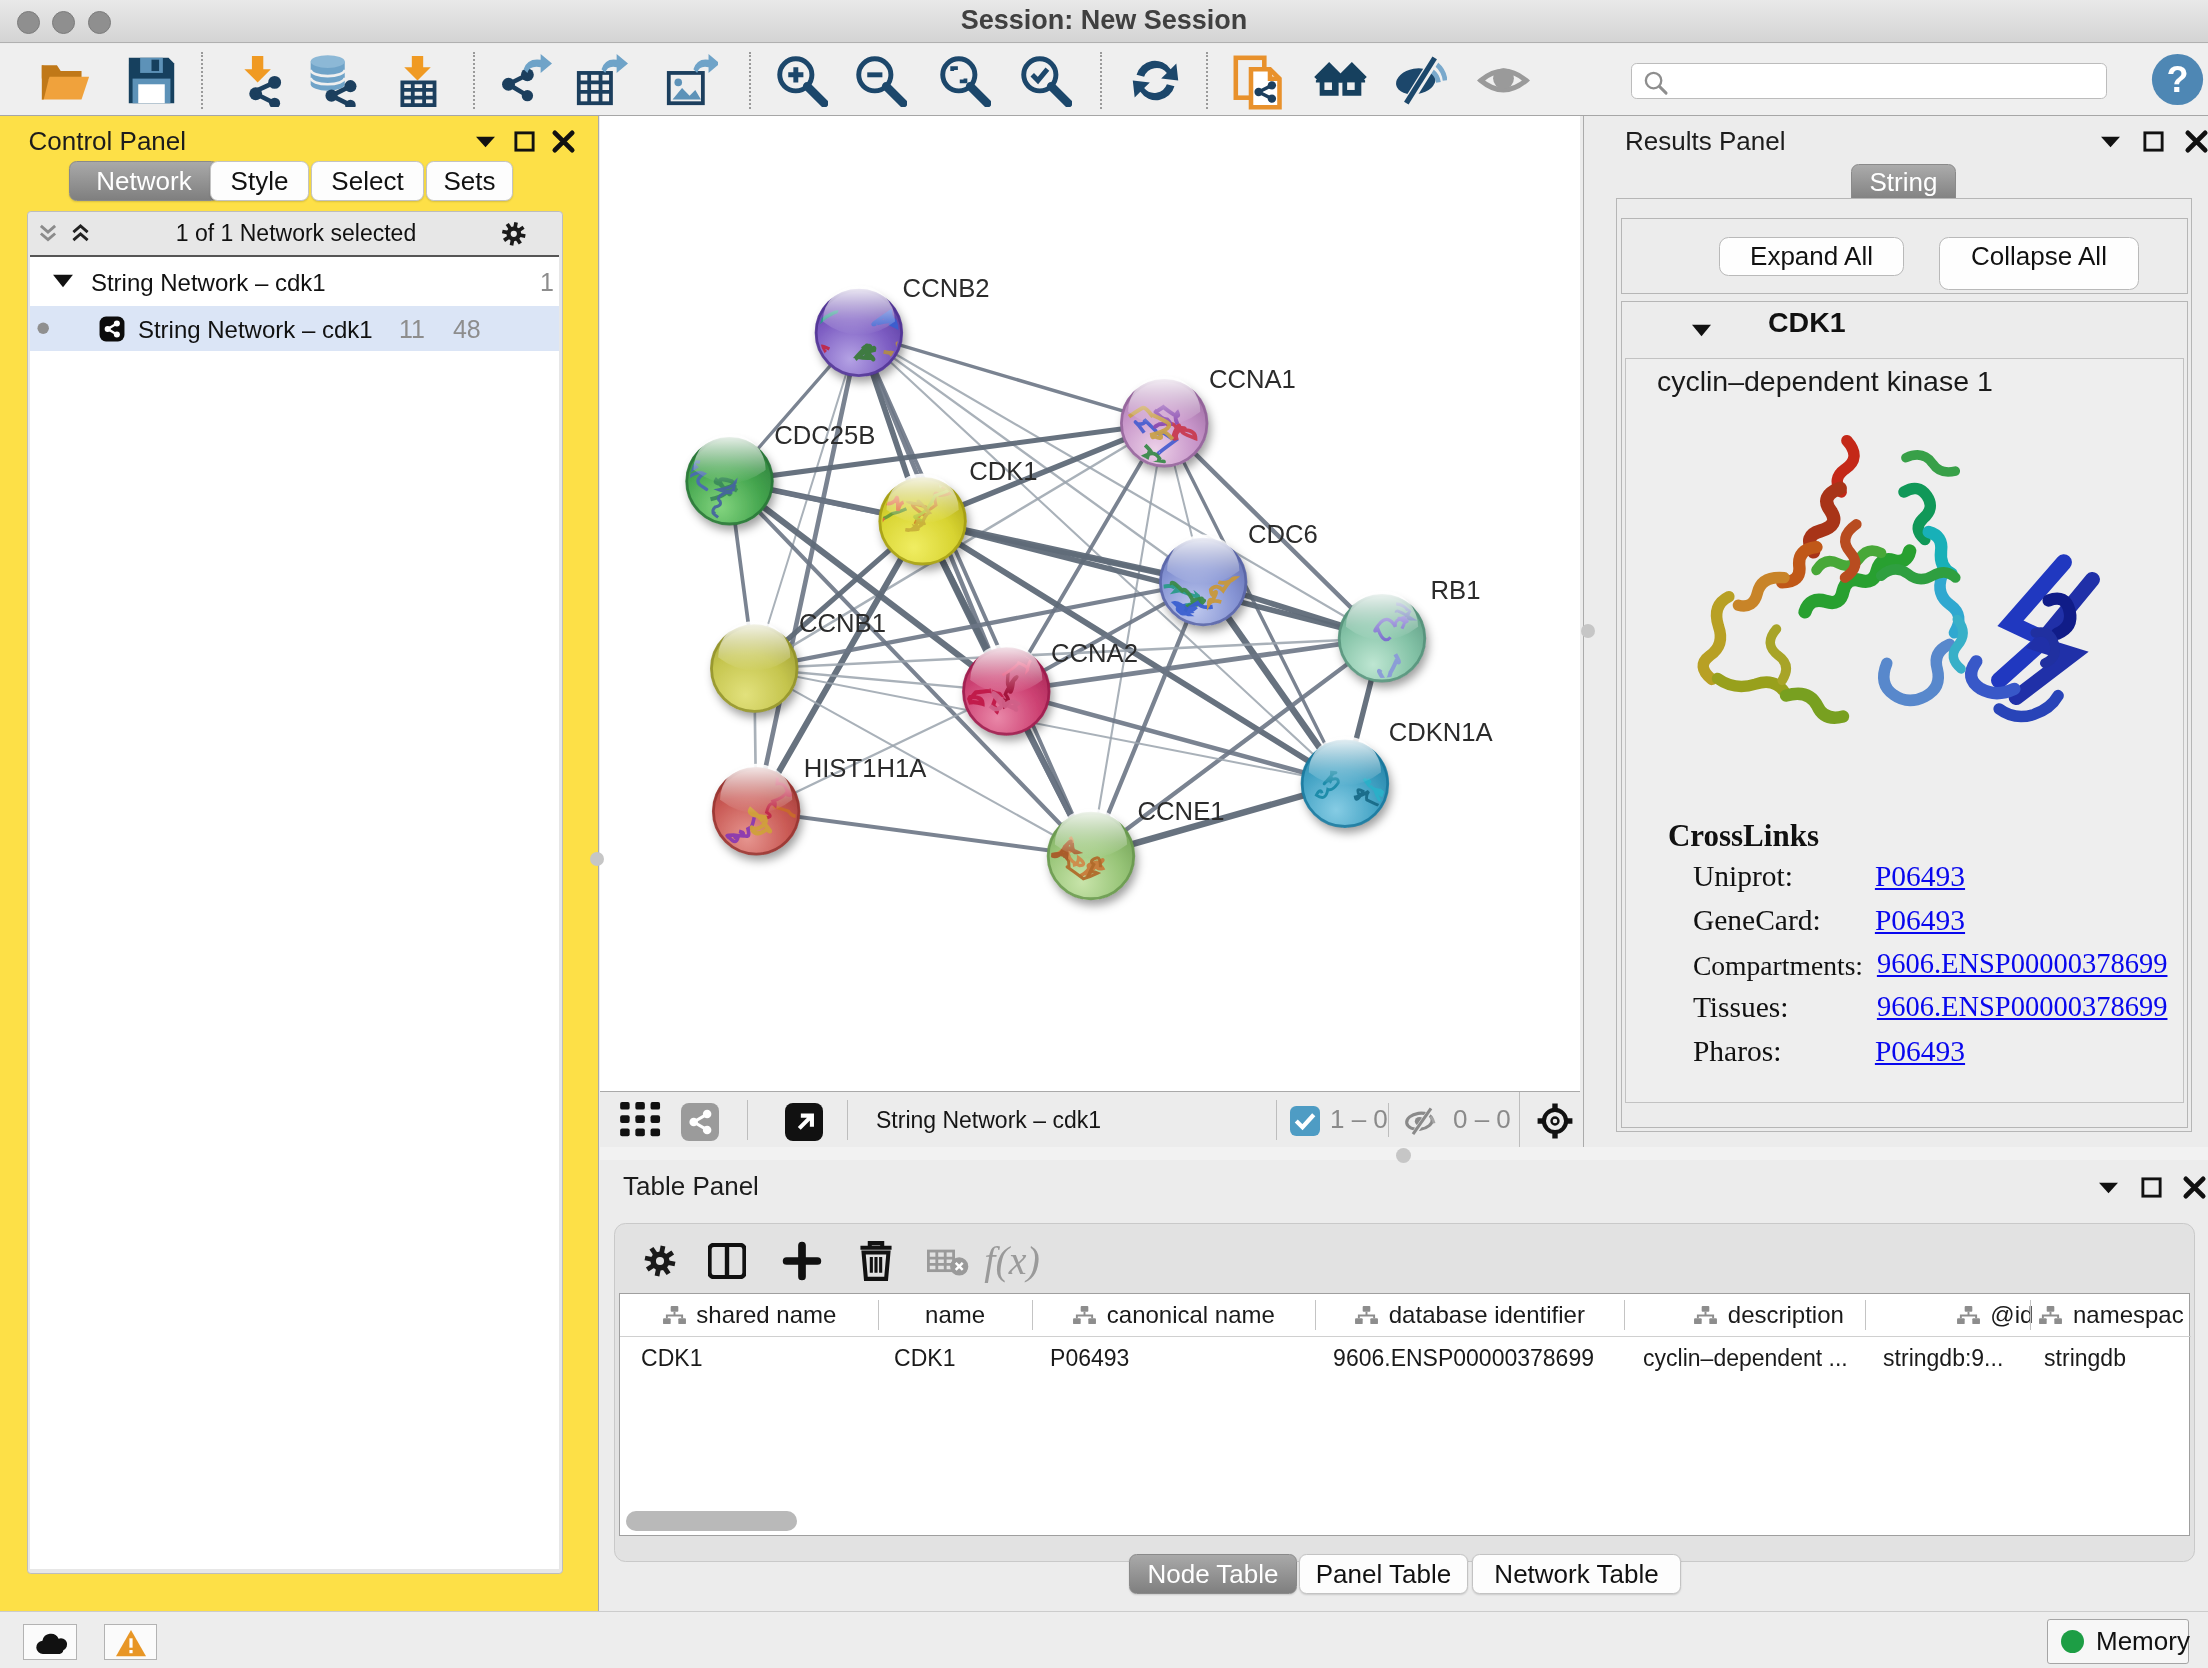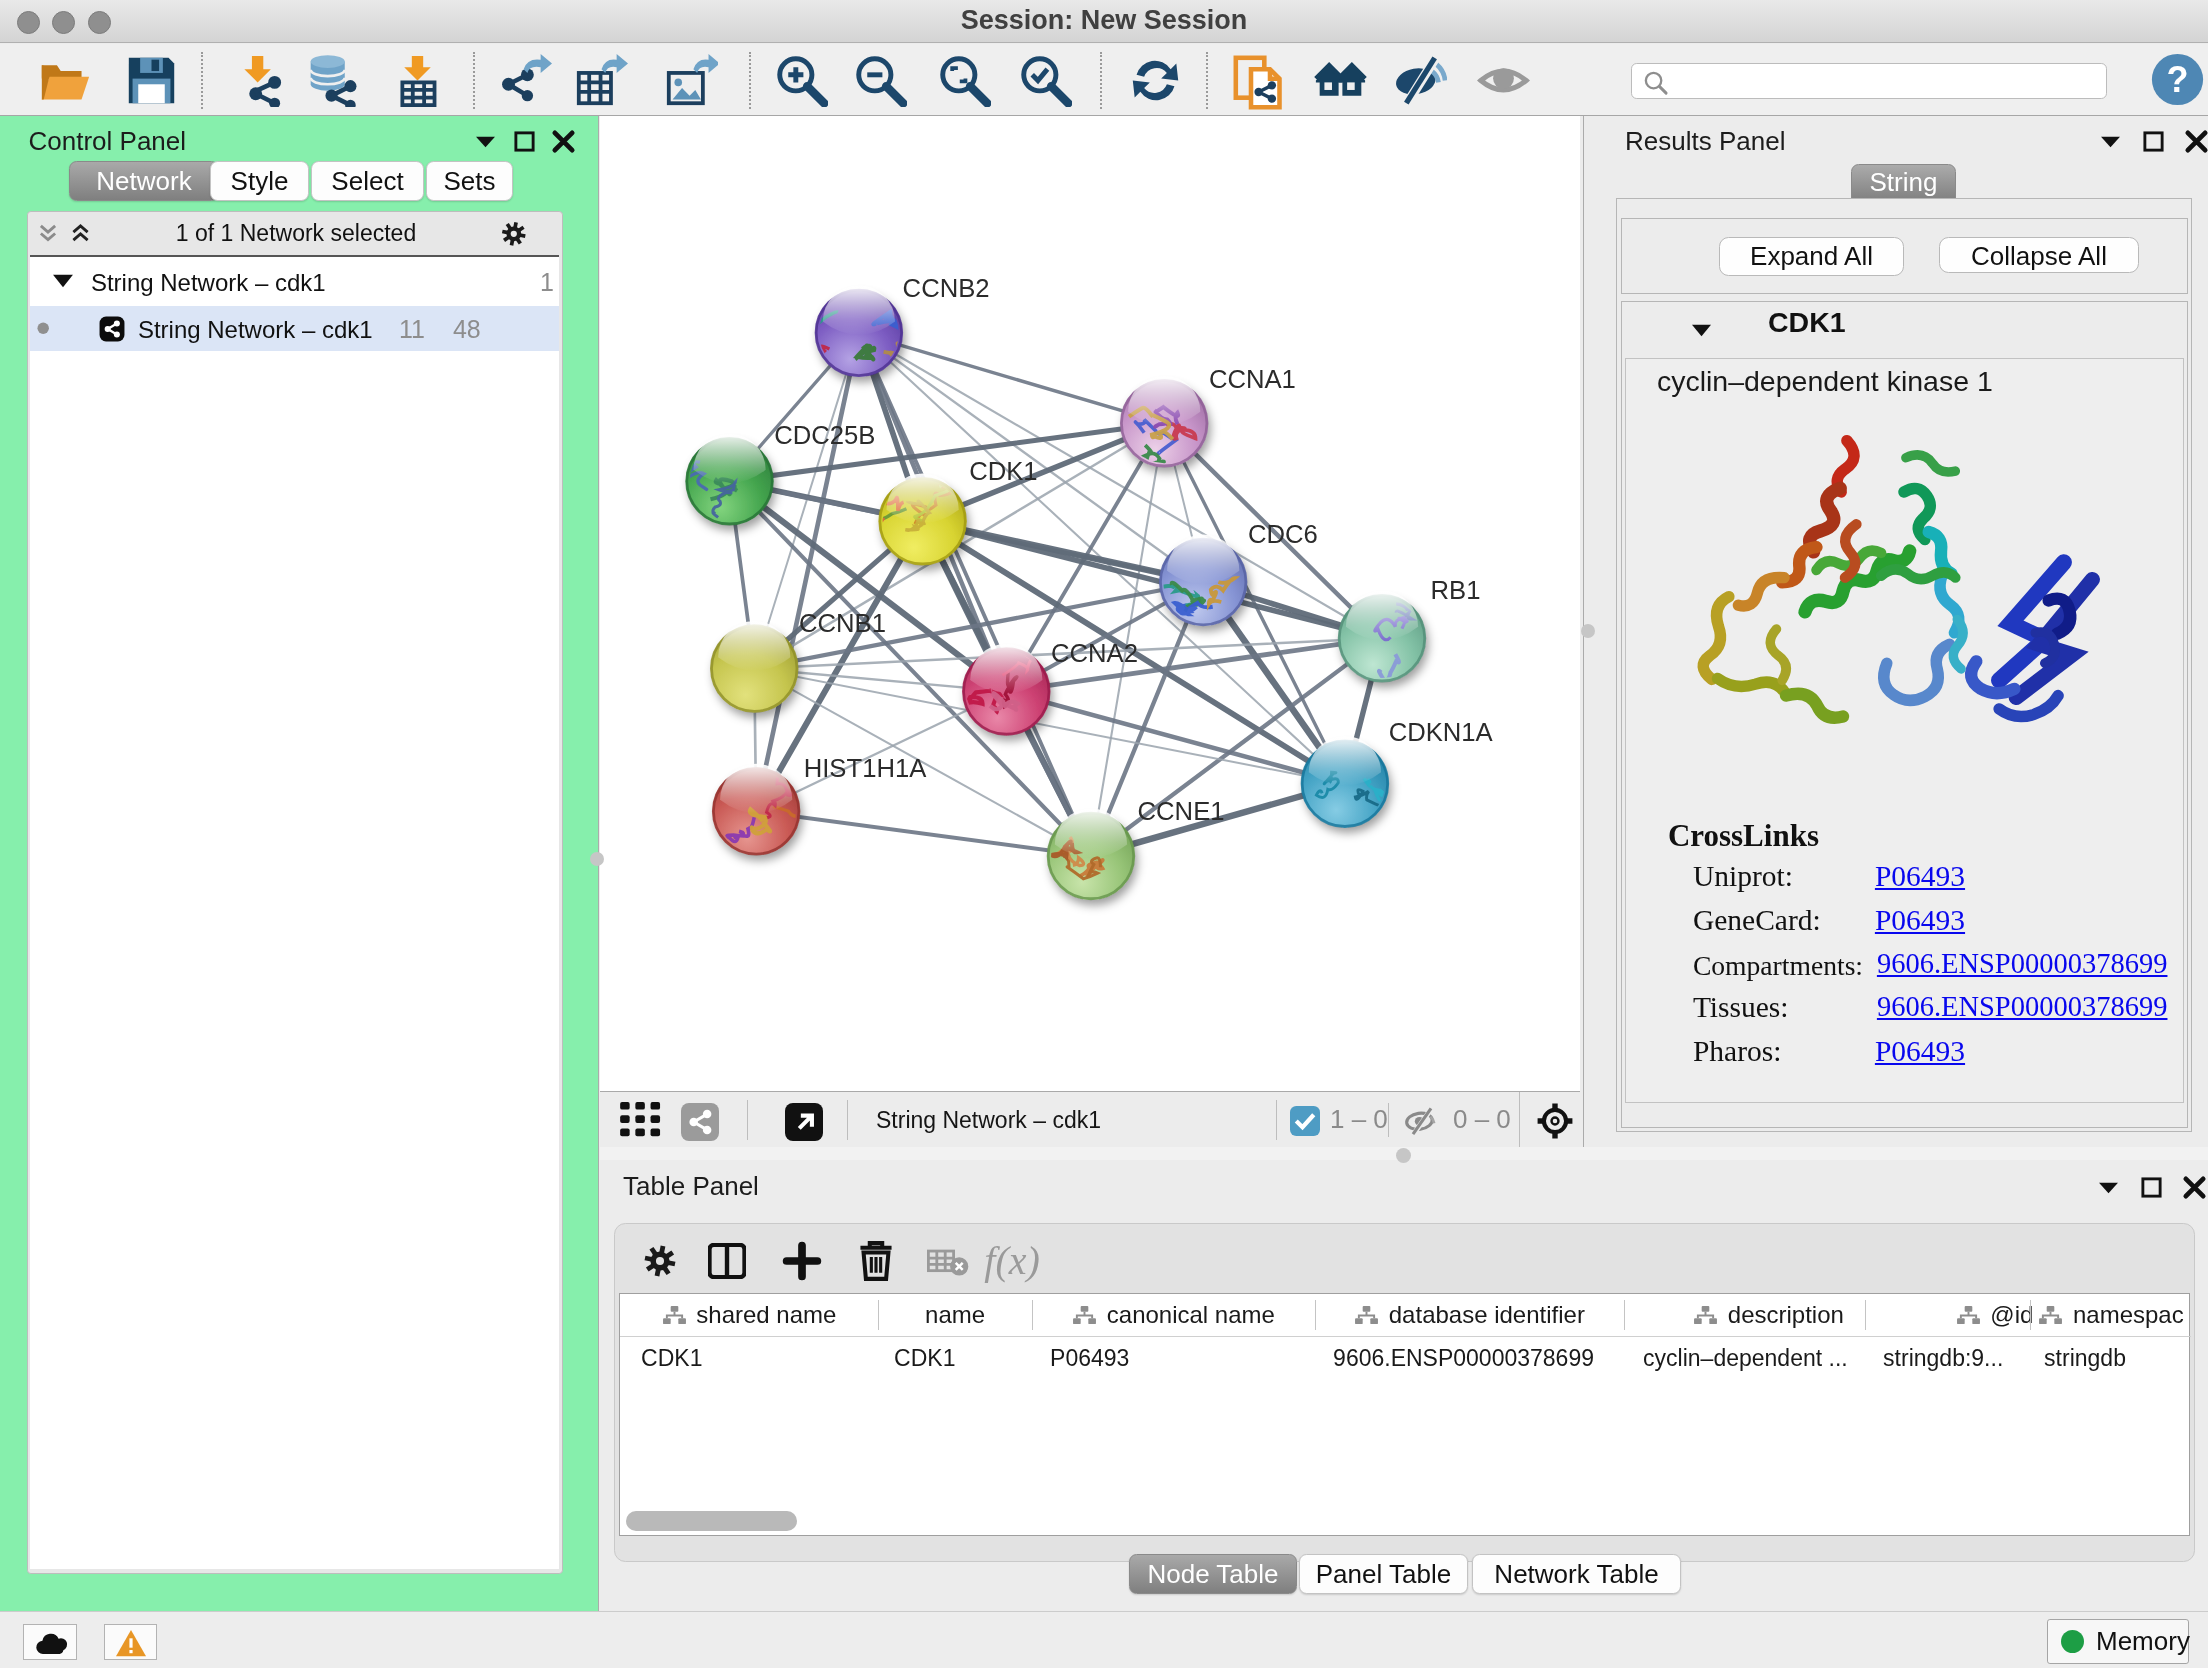--- a/index.html
+++ b/index.html
@@ -19,21 +19,21 @@
 
 #toolbar { left:0; top:44px; width:2208px; height:72px; background:#efefef;
   border-bottom:1.9px solid #a6a6a6; }
 .tbi { position:absolute; top:9.5px; }
 .tbsep { position:absolute; top:7.6px; width:0px; height:57px;
   border-left:2.9px dotted #9a9a9a; }
 #searchbox { position:absolute; left:1631px; top:19px; width:476px; height:36px;
   background:#fff; border:1.9px solid #bcbcbc; border-radius:5.7px; }
 
 
-#controlpanel { left:0; top:116px; width:599px; height:1495px; background:#86efac;
+#controlpanel { left:0; top:116px; width:599px; height:1495px; background:#fde047;
   border-right:1.9px solid #ababab; }
 #networkpanel { left:600px; top:116px; width:980px; height:1031px; background:#ffffff; }
 #resultspanel { left:1583px; top:116px; width:626px; height:1037px; background:#ececec;
   border-left:1.9px solid #ababab; }
 #tablepanel  { left:600px; top:1160px; width:1608px; height:451px; background:#ececec; }
 #statusbar { left:0; top:1611px; width:2208px; height:57px; background:#ededed;
   border-top:1.9px solid #cccccc; }
 
 .paneltitle { font-size:26px; color:#1c1c1c; }
 .panelbtns { position:absolute; display:flex; align-items:center; gap:25px; }
@@ -649,21 +649,21 @@
       <svg width="25" height="25" viewBox="0 0 26 26">
           <path d="M4 4 L22 22 M22 4 L4 22" stroke="#111" stroke-width="5" stroke-linecap="round"></path>
         </svg>
     </div>
     <div class="abs" style="left:267px; top:48px; width:105px; height:35px; border-radius:7.6px 7.6px 0 0;
        background:linear-gradient(#ababab,#838383); border:1px solid #8a8a8a; text-align:center;
        font-size:26px; line-height:34px; color:#fff;">String</div>
     <div class="rbox" style="left:32px; top:82px; width:576px; height:934px;"></div>
     <div class="rbox" style="left:37px; top:102px; width:567px; height:76px;">
       <div class="btn" style="position:absolute; left:72px; top:18px; width:185px; height:39px; line-height:36px;">Expand All</div>
-      <div class="btn" style="position:absolute; left:292px; top:18px; width:200px; height:36px; line-height:36px;">Collapse All</div>
+      <div class="btn" style="position:absolute; left:292px; top:18px; width:200px; height:53px; line-height:36px;">Collapse All</div>
     </div>
     <div class="rbox" style="left:37px; top:185px; width:567px; height:827px;">
       <svg class="abs" style="left:67px;top:19px;" width="25" height="19" viewBox="0 0 26 20">
           <path d="M3 4 h20 l-10 12 z" fill="#111"></path>
         </svg>
       <div class="abs" style="left:146px; top:3.8px; font-size:28.5px; font-weight:bold; color:#111;">CDK1</div>
       <div class="abs" style="left:2.9px; top:56px; width:559px; height:745px; background:#eeeeee; border:1px solid #c2c2c2;">
         <div class="abs" style="left:31px; top:5.7px; font-size:28.5px; color:#1a1a1a;">cyclin–dependent kinase 1</div>
         <svg class="abs" style="left:59px;top:74px;" width="476" height="333" viewBox="0 0 500 350">
 <g fill="none" stroke-linecap="round">

